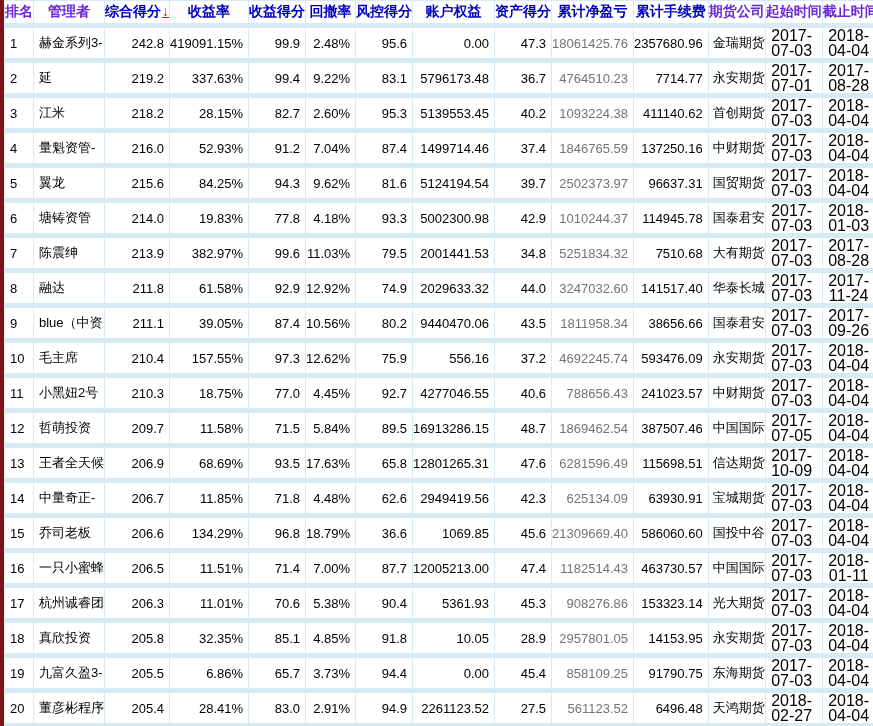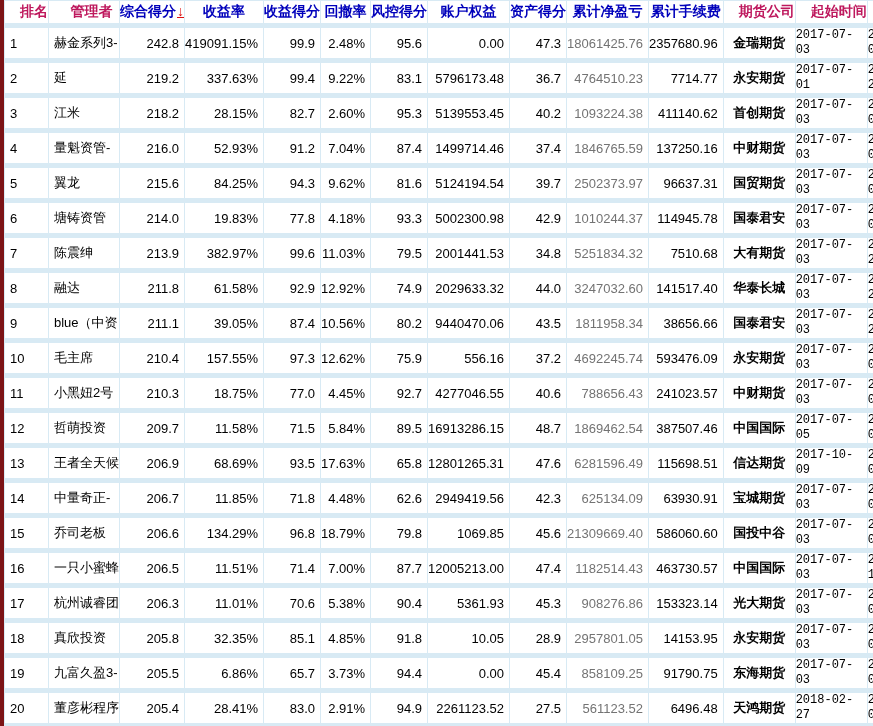--- a/index.html
+++ b/index.html
@@ -20,31 +20,31 @@
     margin-left:4px;
     margin-top:-4px;
   }
   th,td{background:#ffffff;padding:0;vertical-align:middle;overflow:hidden;}
   th{
     height:22px;font-size:14px;font-weight:bold;color:#000;
     text-align:center;white-space:nowrap;overflow:visible;
   }
   td{height:30px;font-size:13px;color:#000;white-space:nowrap;}
   .hlink{color:#0000bb;cursor:pointer;}
-  .hplain{color:#be185d;padding-left:15px;}
+  .hplain{color:#6d28d9;}
   .sort-arrow{color:#dd1111;text-decoration:underline;font-weight:bold;margin-left:1px;}
   
   td:nth-child(1){text-align:left;padding-left:5px;}
   td:nth-child(2){text-align:left;padding-left:5px;}
   td:nth-child(n+3):nth-child(-n+11){text-align:right;padding-right:5px;}
   td:nth-child(10){color:#737373;}
-  td:nth-child(12){text-align:center;font-weight:bold;}
+  td:nth-child(12){text-align:right;}
   td:nth-child(13),td:nth-child(14){
-    text-align:left;padding-right:4px;font-size:12px;line-height:15px;
-    white-space:normal;word-break:normal;font-family:Liberation Mono, monospace;
+    text-align:center;padding-right:4px;font-size:16px;line-height:15px;
+    white-space:normal;word-break:normal;
   }
 </style>
 </head>
 <body>
 
 <div class="left-strip"></div>
 
 <table class="rank-table">
   <colgroup>
     <col style="width:32px">
@@ -305,21 +305,21 @@
         <td>2017-07-03</td>
         <td>2018-04-04</td>
       </tr>
       <tr>
         <td>15</td>
         <td>乔司老板</td>
         <td>206.6</td>
         <td>134.29%</td>
         <td>96.8</td>
         <td>18.79%</td>
-        <td>79.8</td>
+        <td>36.6</td>
         <td>1069.85</td>
         <td>45.6</td>
         <td>21309669.40</td>
         <td>586060.60</td>
         <td>国投中谷</td>
         <td>2017-07-03</td>
         <td>2018-04-04</td>
       </tr>
       <tr>
         <td>16</td>

